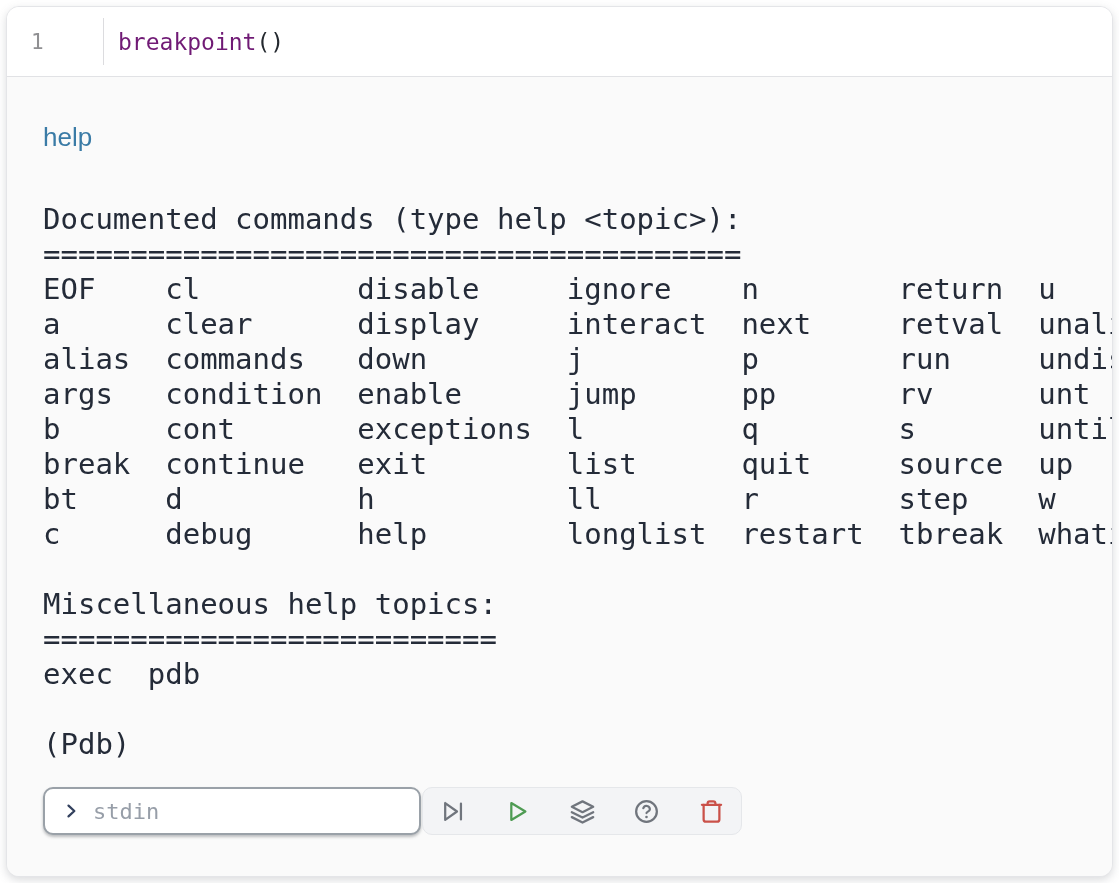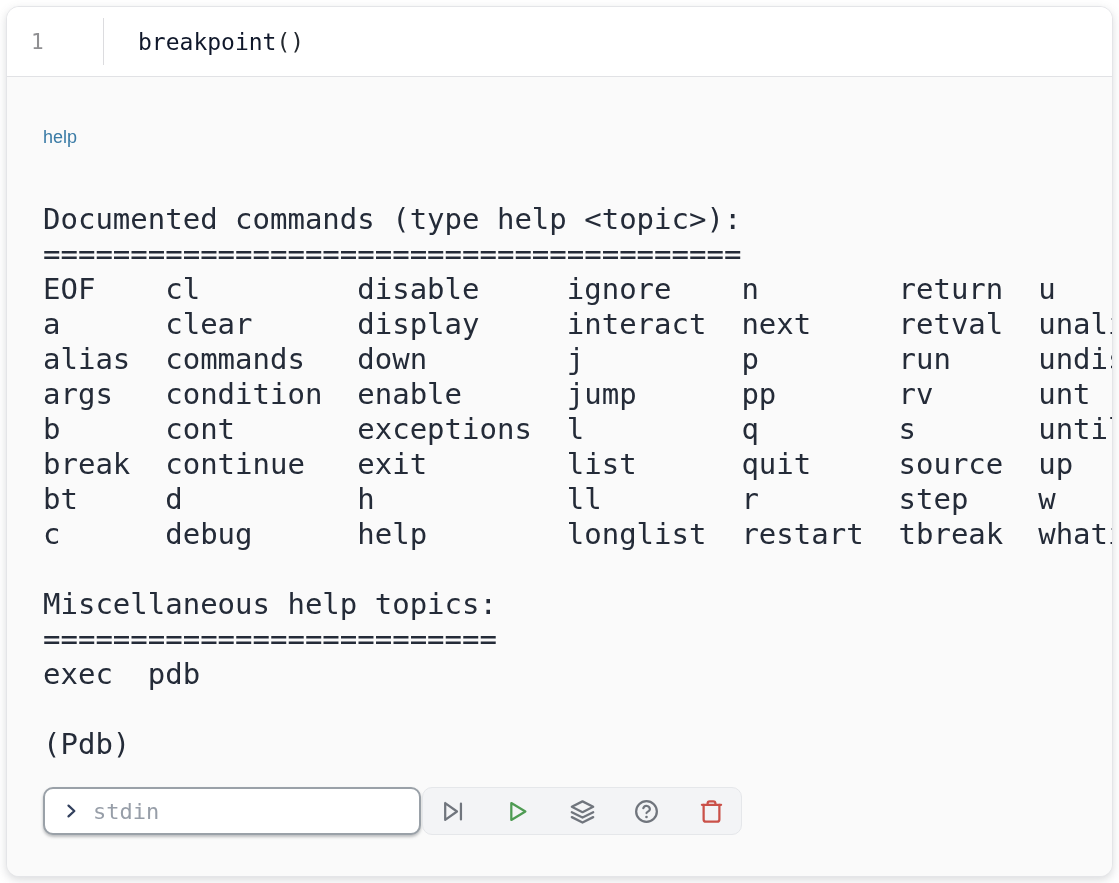--- a/index.html
+++ b/index.html
@@ -9,25 +9,25 @@
     background:#fafafa;border:1px solid #e4e5e8;border-radius:13px;
     box-shadow:0 3px 9px rgba(110,115,122,.25);
     overflow:hidden;display:flex;flex-direction:column;box-sizing:border-box;
   }
   
   .editor-row{height:69px;background:#ffffff;display:flex;align-items:center;flex:0 0 auto;border-bottom:1px solid #e1e2e5;}
   .gutter{width:97px;height:100%;display:flex;align-items:center;box-sizing:border-box;padding-left:24px;position:relative;}
   .gutter::after{content:"";position:absolute;right:0;top:11px;bottom:11px;width:1px;background:#dcdcdf;}
   .line-number{font-family:"DejaVu Sans Mono",monospace;font-size:21px;color:#8f8f92;}
   .code-line{padding-left:14px;font-family:"DejaVu Sans Mono",monospace;font-size:23px;}
-  .tok-builtin{color:#0f172a;margin-left:20px;}
+  .tok-builtin{color:#701a75;}
   .tok-plain{color:#24292f;}
   
   .output-area{flex:1 1 auto;position:relative;background:#fafafa;padding-left:36px;box-sizing:border-box;}
-  .echoed-cmd{margin:44px 0 0 0;font-family:"Liberation Sans",sans-serif;font-size:18px;line-height:33px;font-weight:400;color:#3a7ba6;}
+  .echoed-cmd{margin:44px 0 0 0;font-family:"Liberation Sans",sans-serif;font-size:26px;line-height:33px;font-weight:400;color:#3a7ba6;}
   .pdb-pre{
     margin:48px 0 0 0;font-family:"DejaVu Sans Mono",monospace;
     font-size:29px;line-height:35px;color:#242b38;white-space:pre;
   }
   
   .controls{position:absolute;left:36px;bottom:41px;display:flex;align-items:flex-start;gap:1px;}
   .stdin-box{
     width:378px;height:48px;box-sizing:border-box;background:#ffffff;
     border:2px solid #9aa1a8;border-radius:10px;
     box-shadow:0 2px 3px rgba(70,74,80,.35);

